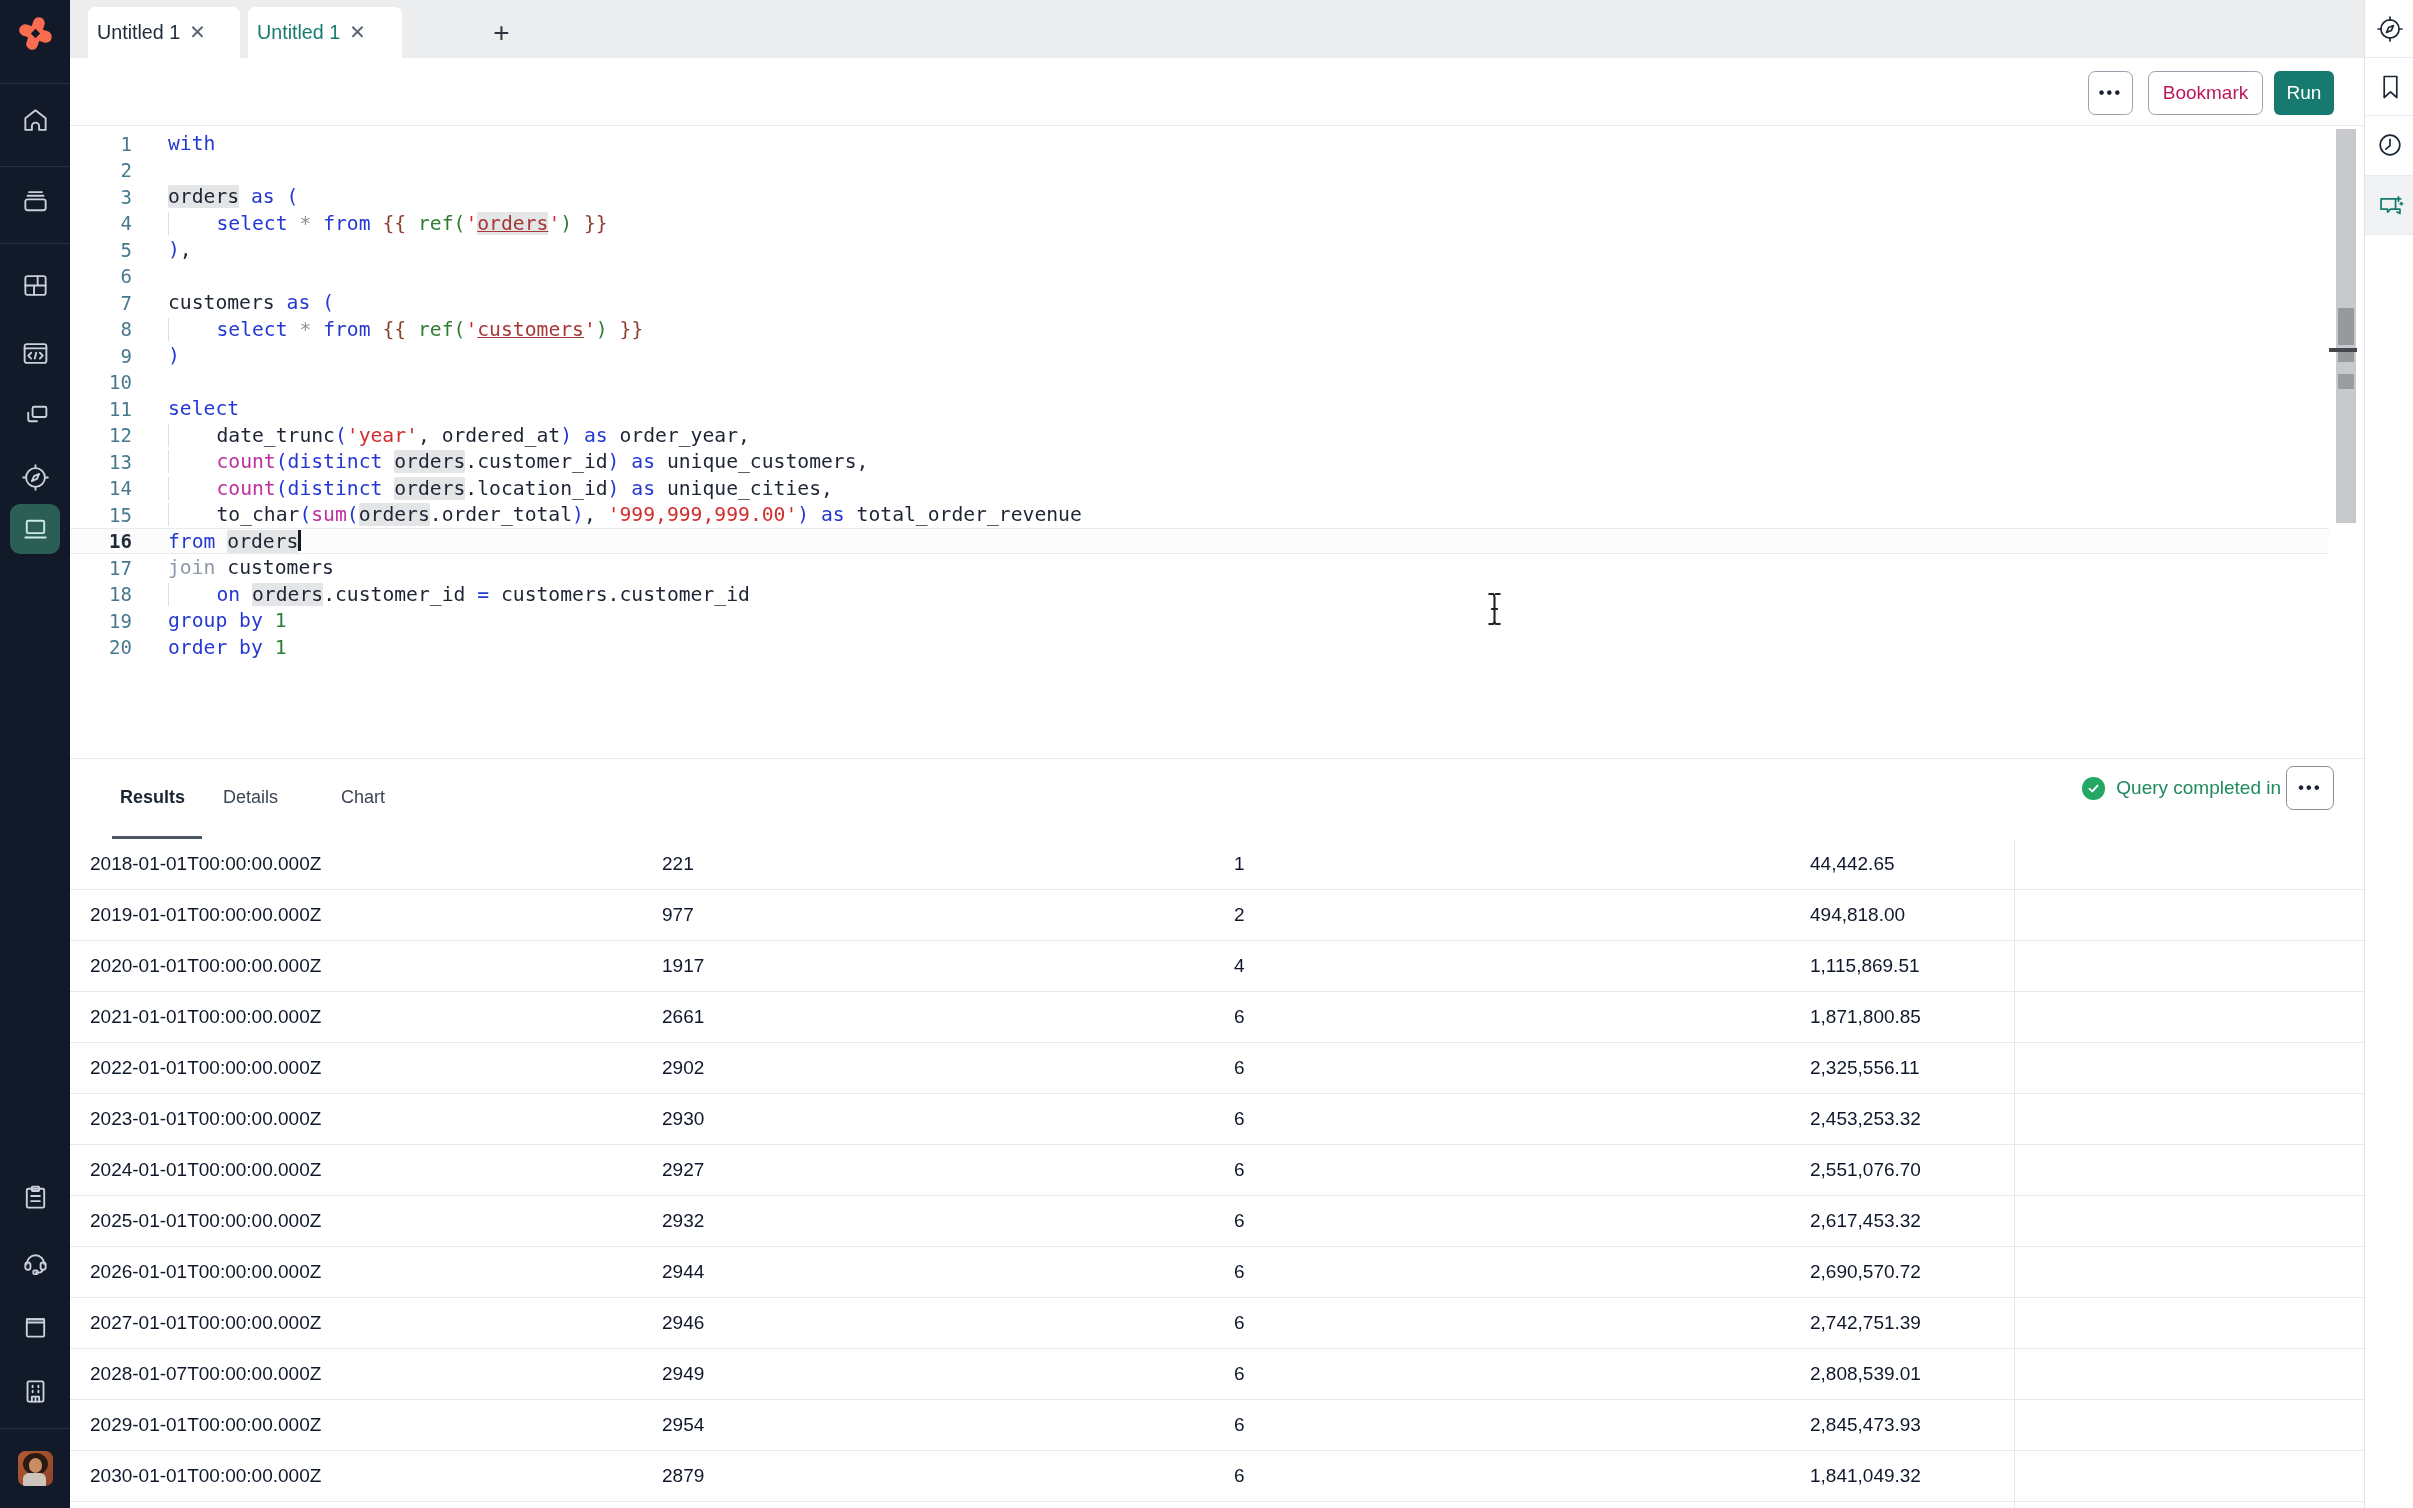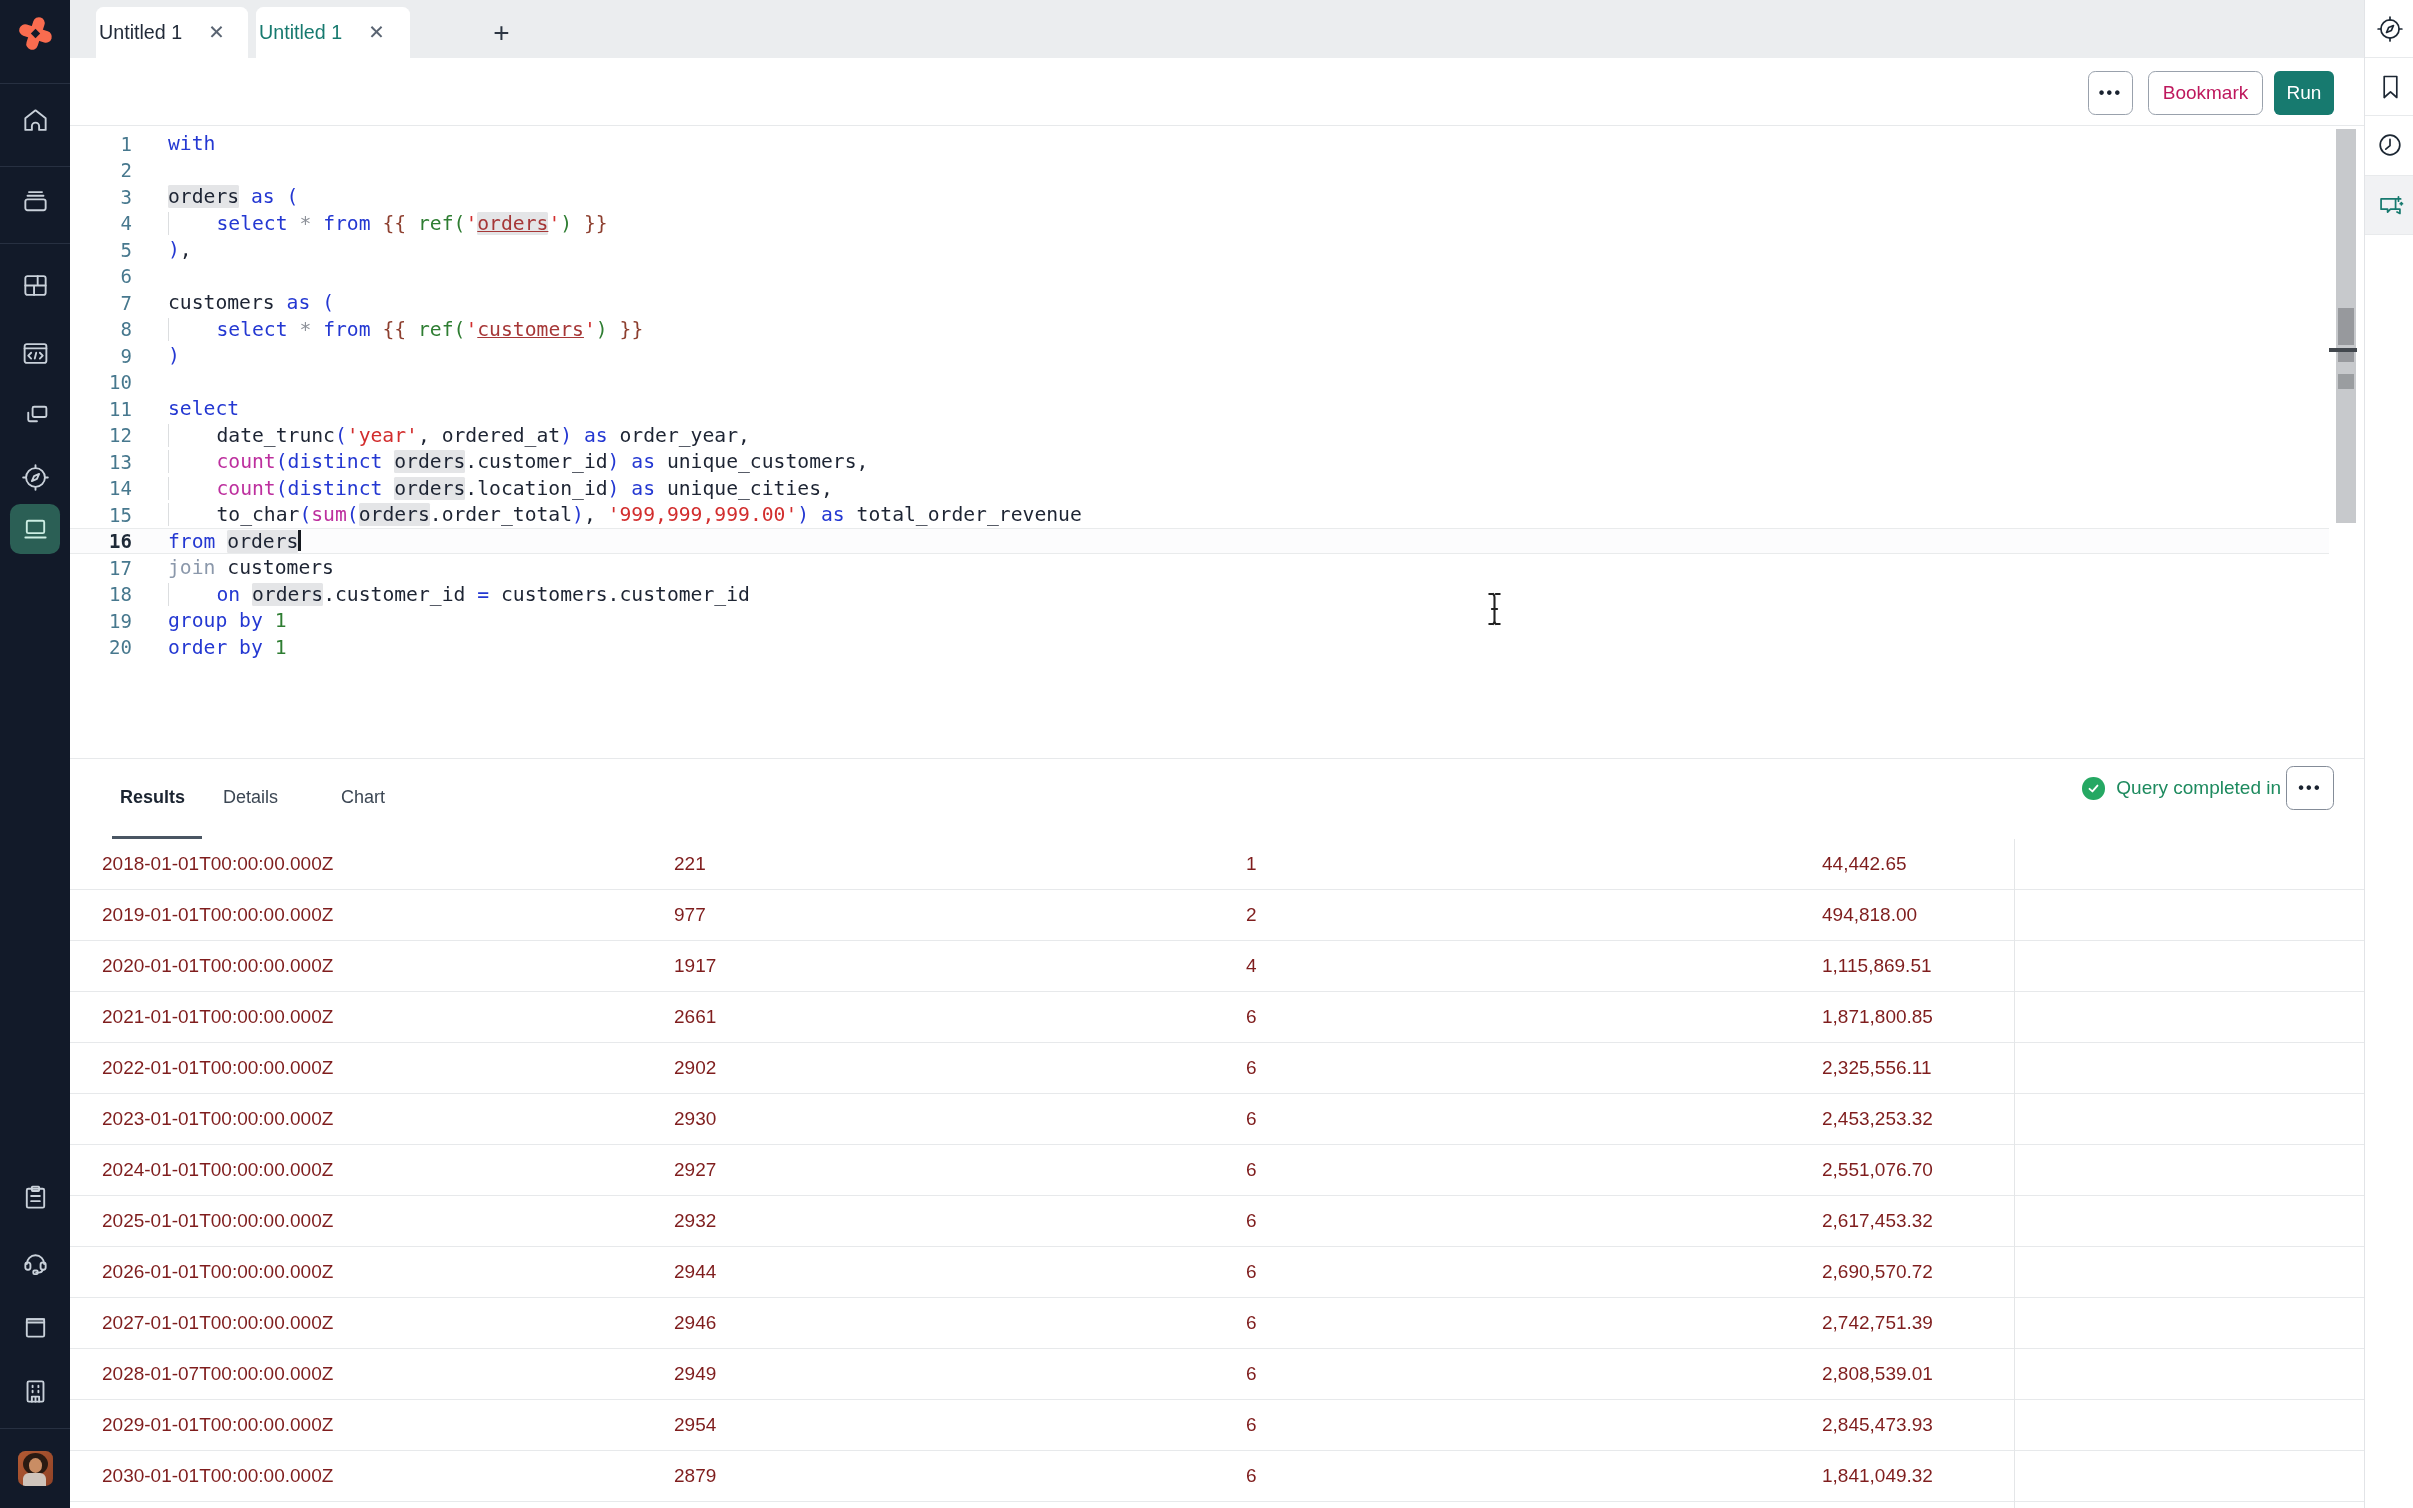--- a/index.html
+++ b/index.html
@@ -14,21 +14,21 @@
   .lsb-sep { position:absolute; left:0; width:70px; height:0.7px; background:#273041; }
   .lsb svg { stroke:#c9d1da; fill:none; stroke-width:2.6; stroke-linecap:round; stroke-linejoin:round; }
   .lsb-active-pill { position:absolute; left:10.2px; top:504px; width:50px; height:50px; border-radius:10.2px; background:#2b5f55; display:flex; align-items:center; justify-content:center; cursor:pointer; }
   .lsb-active-pill svg { stroke:#cdeee4; }
   .avatar { position:absolute; left:17.5px; top:1451px; width:35px; height:35px; border-radius:7.3px; overflow:hidden; background:linear-gradient(135deg,#b25a33,#8f4226); cursor:pointer; }
   .avatar .hair { position:absolute; left:5.1px; top:2.2px; width:25px; height:22px; border-radius:50%; background:#2a1a12; }
   .avatar .face { position:absolute; left:11px; top:7.3px; width:13px; height:14.6px; border-radius:50%; background:#c98d64; }
   .avatar .body { position:absolute; left:5.8px; top:22px; width:23px; height:14.6px; border-radius:5.8px 5.8px 0 0; background:#cfc4bb; }
   
   .tabbar { position:absolute; left:70px; top:0; width:2294px; height:58px; background:#ebedef; }
-  .tab { position:absolute; top:7.3px; height:51px; background:#ffffff; border-radius:7.3px 7.3px 0 0; display:flex; align-items:center; gap:26px; padding:0 3px; cursor:pointer;margin-left:8px; }
+  .tab { position:absolute; top:7.3px; height:51px; background:#ffffff; border-radius:7.3px 7.3px 0 0; display:flex; align-items:center; gap:9px; padding:0 9px; cursor:pointer; }
   .tab-label { font-size:19.7px; color:#222b39; }
   .tab2 .tab-label { color:var(--accent); }
   .tab-close { font-size:19.7px; color:#5a6472; cursor:pointer; line-height:1; }
   .tab-add { position:absolute; top:13px; left:412px; width:39px; height:39px; display:flex; align-items:center; justify-content:center; font-size:28px; color:#2c3542; cursor:pointer; }
   
   .toolbar { position:absolute; left:70px; top:58px; width:2294px; height:68px; background:#ffffff; border-bottom:0.7px solid #e7e9eb; }
   .btn { position:absolute; top:13px; height:44px; border:1.5px solid #99a1ac; border-radius:7.3px; background:#fff; display:flex; align-items:center; justify-content:center; font-size:19px; color:#be185d; cursor:pointer; }
   .btn-more { left:2018px; width:45px; letter-spacing:2.2px; font-size:16px; color:#1a2330; font-weight:bold; }
   .btn-bookmark { left:2078px; width:115px; }
   .btn-run { left:2204px; width:60px; background:var(--accent); border:none; color:#ffffff; border-radius:5.8px; }
@@ -74,21 +74,21 @@
   .rtab-underline { position:absolute; left:42px; top:77px; width:90px; height:4.4px; background:#4a5663; }
   .status { position:absolute; left:2012px; top:18px; display:flex; align-items:center; gap:11.7px; }
   .status-circle { width:22.6px; height:22.6px; border-radius:50%; background:var(--ok-green); display:flex; align-items:center; justify-content:center; }
   .status-text { font-size:19px; color:var(--ok-text); }
   .rbtn-more { position:absolute; left:2216px; top:7.3px; width:48px; height:44px; border:1.5px solid #848c98; border-radius:7.3px; background:#fff; display:flex; align-items:center; justify-content:center; font-size:16px; letter-spacing:2.2px; font-weight:bold; color:#1a2330; cursor:pointer; }
   
   .tbl { position:absolute; left:70px; top:839px; width:2294px; }
   .tbl-header { display:grid; grid-template-columns:572px 572px 576px 574px; height:31px; background:#f3f4f6; border-bottom:0.7px solid #dfe2e5; align-items:center; }
   .tbl-header .cell { font-size:17.5px; font-weight:bold; color:#5f6a79; letter-spacing:0.2px; padding-left:25px; }
   .tbl-row { display:grid; grid-template-columns:572px 572px 576px 574px; height:51px; align-items:center; border-bottom:0.7px solid #e7e9eb; background:#ffffff; }
-  .tbl-row .cell { font-size:19px; color:#7f1d1d; padding-left:32px; }
+  .tbl-row .cell { font-size:19px; color:#0f172a; padding-left:20px; }
   .tbl-vline { position:absolute; left:2014px; top:839px; width:0.7px; height:670px; background:#e4e6e8; }
   
   .rsb { position:absolute; left:2364px; top:0; width:50px; height:1508px; background:#ffffff; border-left:0.7px solid #e2e4e7; }
   .rsb-cell { position:absolute; left:0; width:50px; height:58px; display:flex; align-items:center; justify-content:center; cursor:pointer; }
   .rsb-sep { position:absolute; left:0; width:50px; height:0.7px; background:#e8eaec; }
   .rsb svg { stroke:#1c2733; fill:none; stroke-width:2.4; stroke-linecap:round; stroke-linejoin:round; }
   .rsb-active { background:#f1f2f4; }
   .rsb-active svg { stroke:var(--accent); }
 </style>
 </head>

